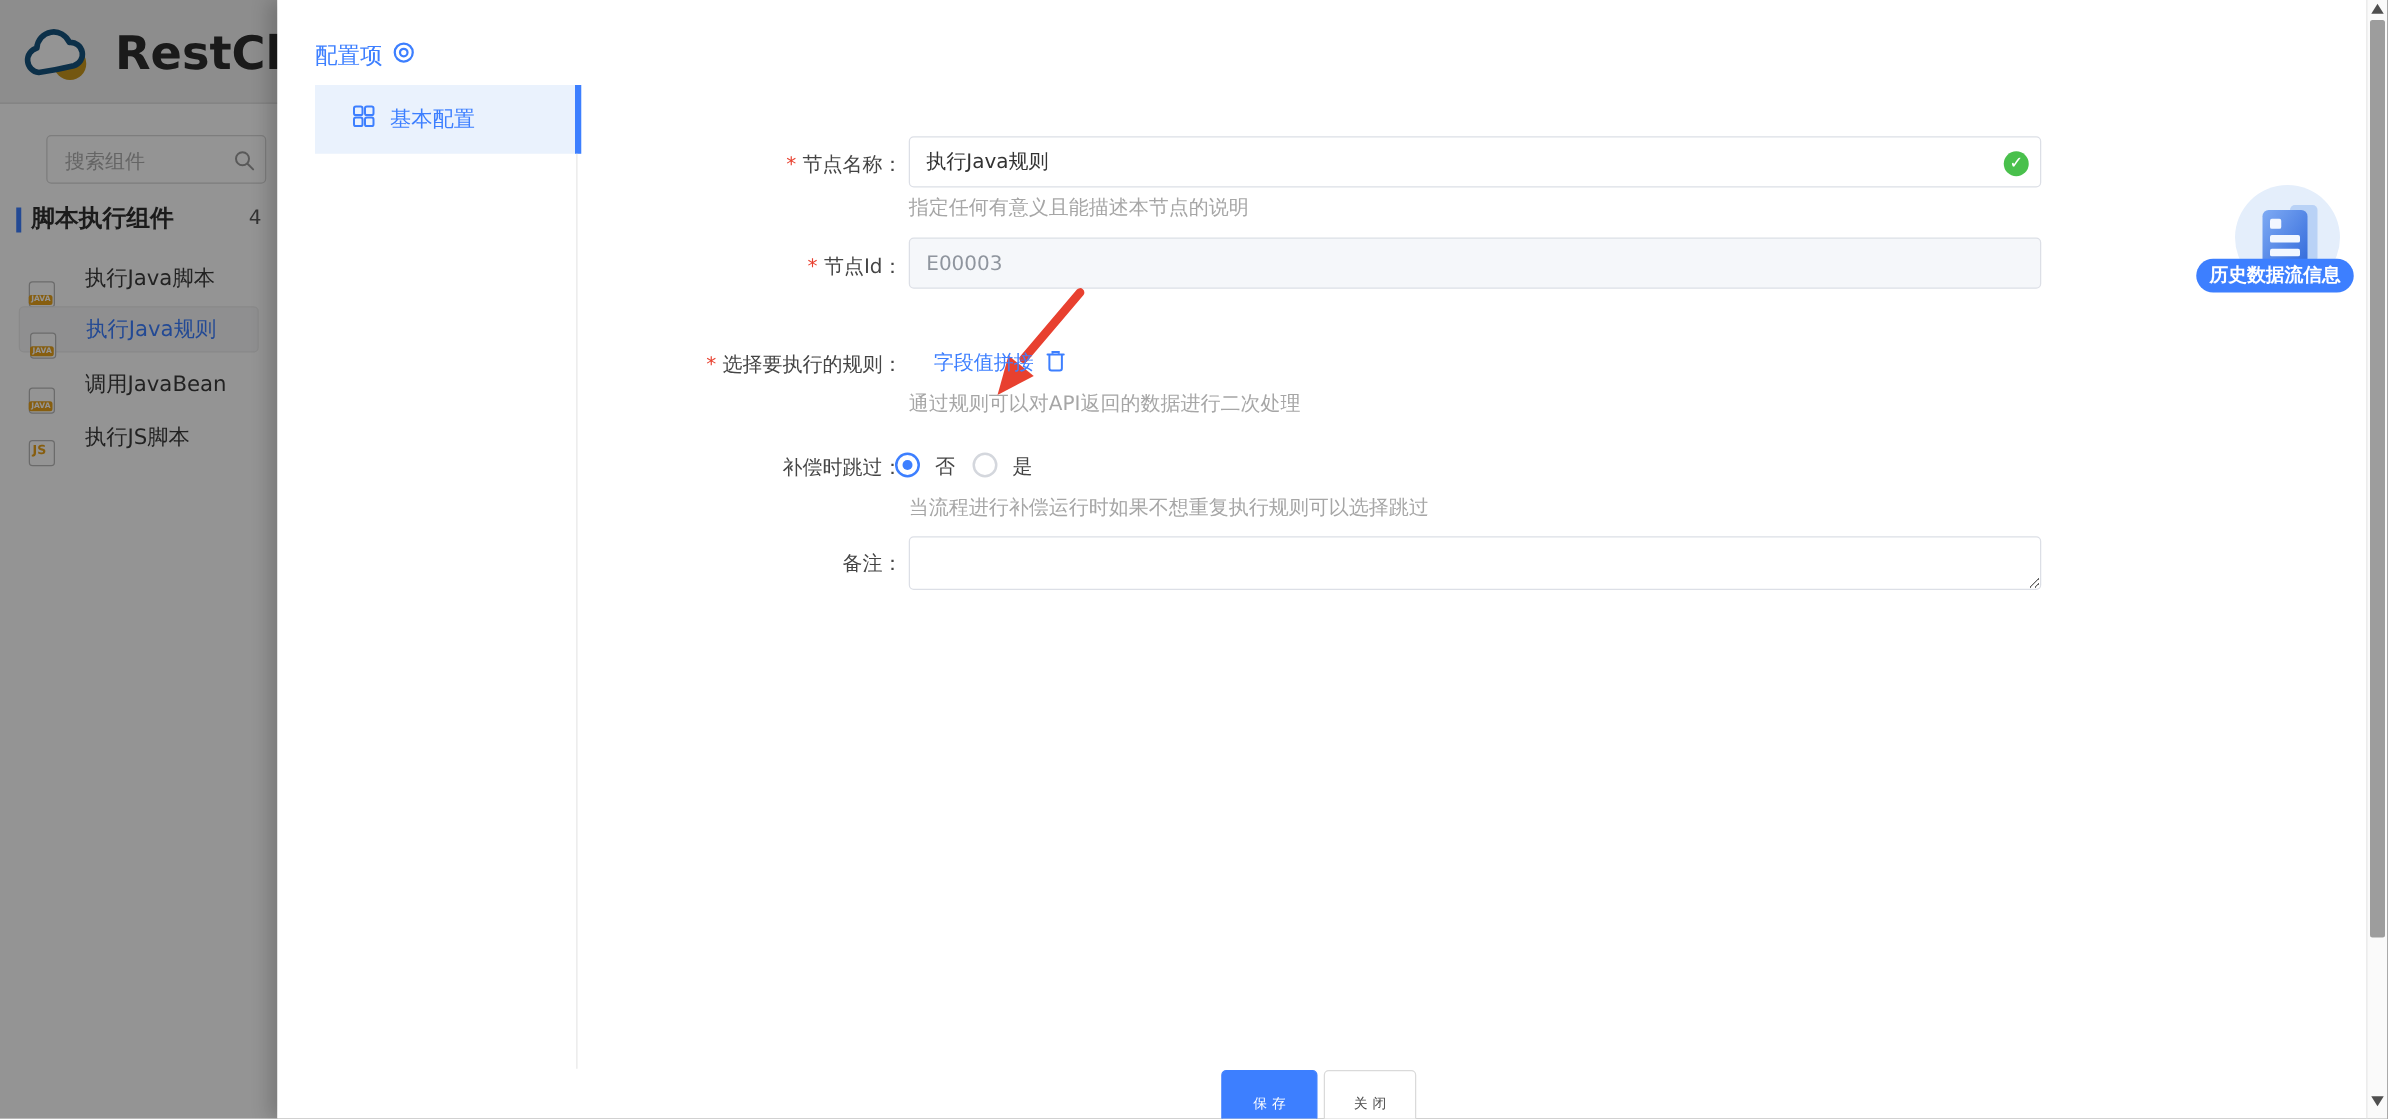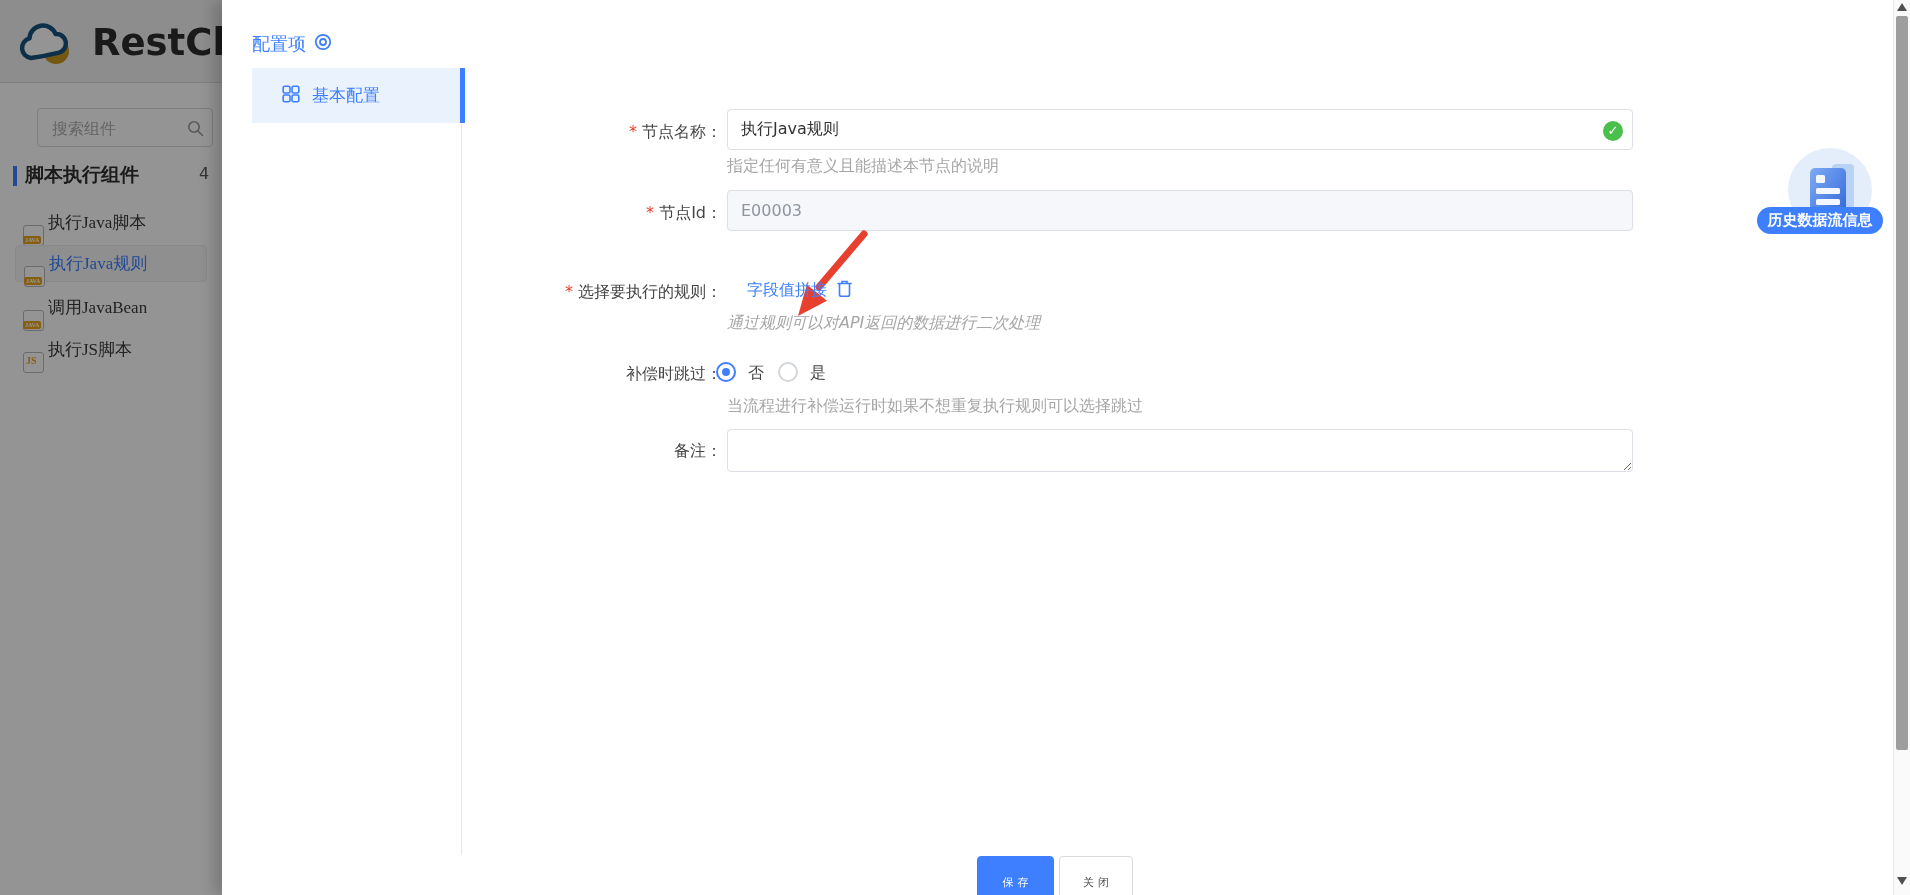--- a/index.html
+++ b/index.html
@@ -11,21 +11,21 @@
   .side-header{position:absolute;left:0;top:0;width:222px;height:82px;background:#f3f3f3;border-bottom:1px solid #ddd;}
   .brand-text{position:absolute;left:92px;top:21px;font-size:37px;font-weight:bold;color:#2d2d2d;white-space:nowrap;}
   .logo{position:absolute;left:16px;top:22px;}
   .search-box{position:absolute;left:13px;top:108px;width:176px;height:39px;border:1px solid #d7d7d7;border-radius:4px;background:#fff;box-sizing:border-box;margin-left:24px;}
   .search-box input{border:0;outline:0;background:transparent;width:140px;height:35px;margin:1px 0 0 12px;font-size:16px;color:#555;font-family:inherit;}
   .search-box input::placeholder{color:#aeaeae;}
   .search-ic{position:absolute;right:8px;top:11px;}
   .section-bar{position:absolute;left:13px;top:166px;width:4px;height:20px;background:#3D7FFF;}
   .section-title{position:absolute;left:25px;top:162px;font-size:19px;font-weight:bold;color:#2f2f2f;font-family:Liberation Mono, monospace;}
   .section-count{position:absolute;left:199px;top:164px;font-size:16px;color:#5a5a5a;}
-  .side-item{position:absolute;left:15px;width:192px;height:36px;display:flex;align-items:center;gap:4px;padding-left:8px;box-sizing:border-box;font-size:17px;color:#3c3c3c;font-family:Liberation Serif, serif;}
+  .side-item{position:absolute;left:15px;width:192px;height:36px;display:flex;align-items:center;gap:24px;padding-left:8px;box-sizing:border-box;font-size:17px;color:#3c3c3c;}
   .side-item.sel{background:#f6f7f9;border:1px solid #ececec;border-radius:4px;color:#3D7FFF;}
   .file-ic{width:21px;height:21px;flex:0 0 21px;position:relative;margin-top:26px;}
   .file-ic .page{position:absolute;inset:0;border:1.5px solid #b9b9b9;border-radius:3px;background:#fff;box-sizing:border-box;}
   .file-ic .badge{position:absolute;left:0px;bottom:2px;background:#e8a21a;color:#fff;font-size:6px;font-weight:bold;
                   padding:1px 2px;border-radius:2px;line-height:1;letter-spacing:0;}
   .file-ic .js{position:absolute;left:3px;top:3px;font-size:10px;font-weight:bold;color:#e8a21a;}
   .dim-overlay{position:absolute;left:0;top:0;width:222px;height:895px;background:rgba(0,0,0,0.42);}
 
   
   .modal{position:absolute;left:222px;top:0;width:1671px;height:895px;background:#fff;box-shadow:-8px 0 14px rgba(0,0,0,0.18);}
@@ -187,21 +187,21 @@
 
     <label class="f-label req" style="left:238px;top:282px;">选择要执行的规则：</label>
     <span class="rule-link">字段值拼接</span>
     <span class="trash">
       <svg width="17" height="19" viewBox="0 0 17 19">
         <path d="M2 4.5 h13" stroke="#3D7FFF" stroke-width="1.6" stroke-linecap="round" fill="none"></path>
         <path d="M6 4 v-1.5 h5 V4" stroke="#3D7FFF" stroke-width="1.6" fill="none"></path>
         <path d="M3.5 4.5 v11 a1.8 1.8 0 0 0 1.8 1.8 h6.4 a1.8 1.8 0 0 0 1.8 -1.8 v-11" stroke="#3D7FFF" stroke-width="1.6" fill="none"></path>
       </svg>
     </span>
-    <div class="f-help" style="top:313px;font-style:italic;">通过规则可以对API返回的数据进行二次处理</div>
+    <div class="f-help" style="top:313px;">通过规则可以对API返回的数据进行二次处理</div>
 
     <label class="f-label" style="left:238px;top:364px;">补偿时跳过：</label>
     <span class="radio on" style="left:494px;"></span>
     <span class="radio-lab" style="left:526px;">否</span>
     <span class="radio off" style="left:556px;"></span>
     <span class="radio-lab" style="left:588px;">是</span>
     <div class="f-help" style="top:396px;">当流程进行补偿运行时如果不想重复执行规则可以选择跳过</div>
 
     <label class="f-label" style="left:238px;top:441px;">备注：</label>
     <textarea class="f-textarea" value="" style=""></textarea>

